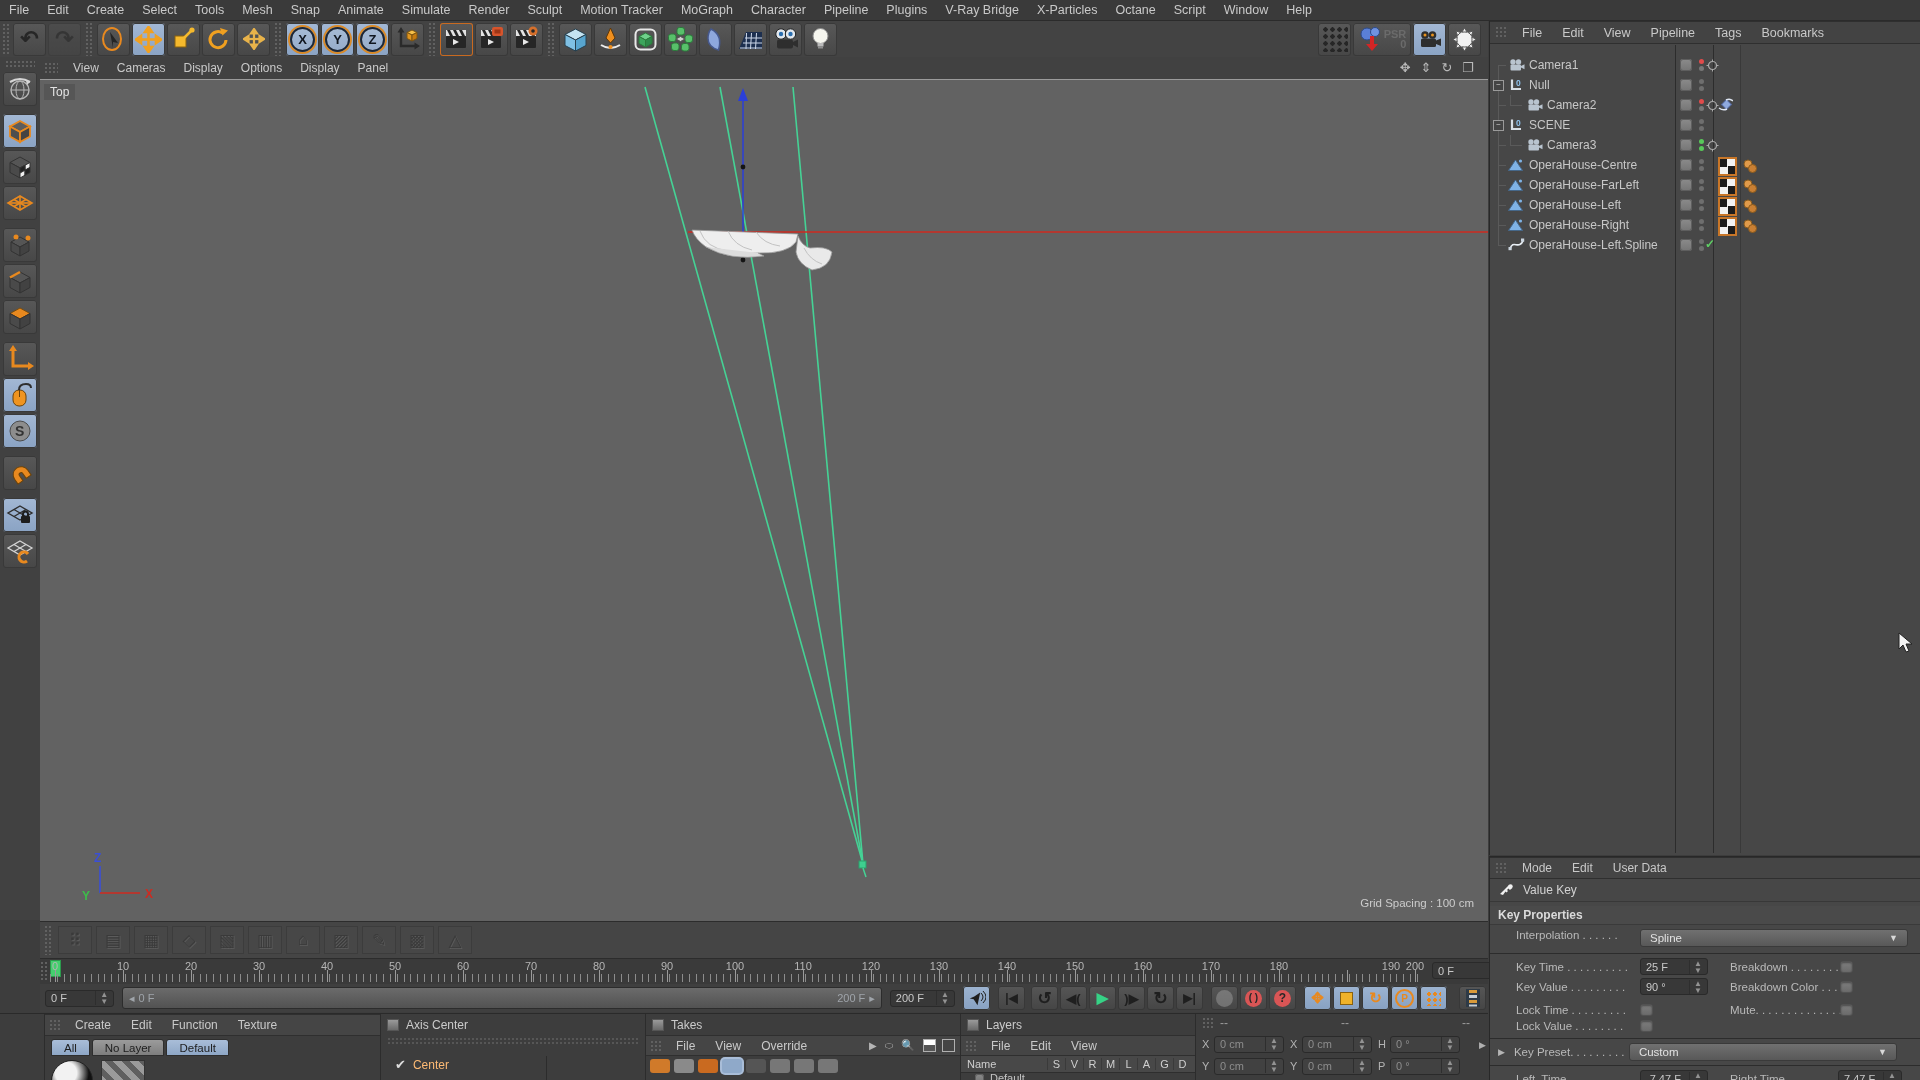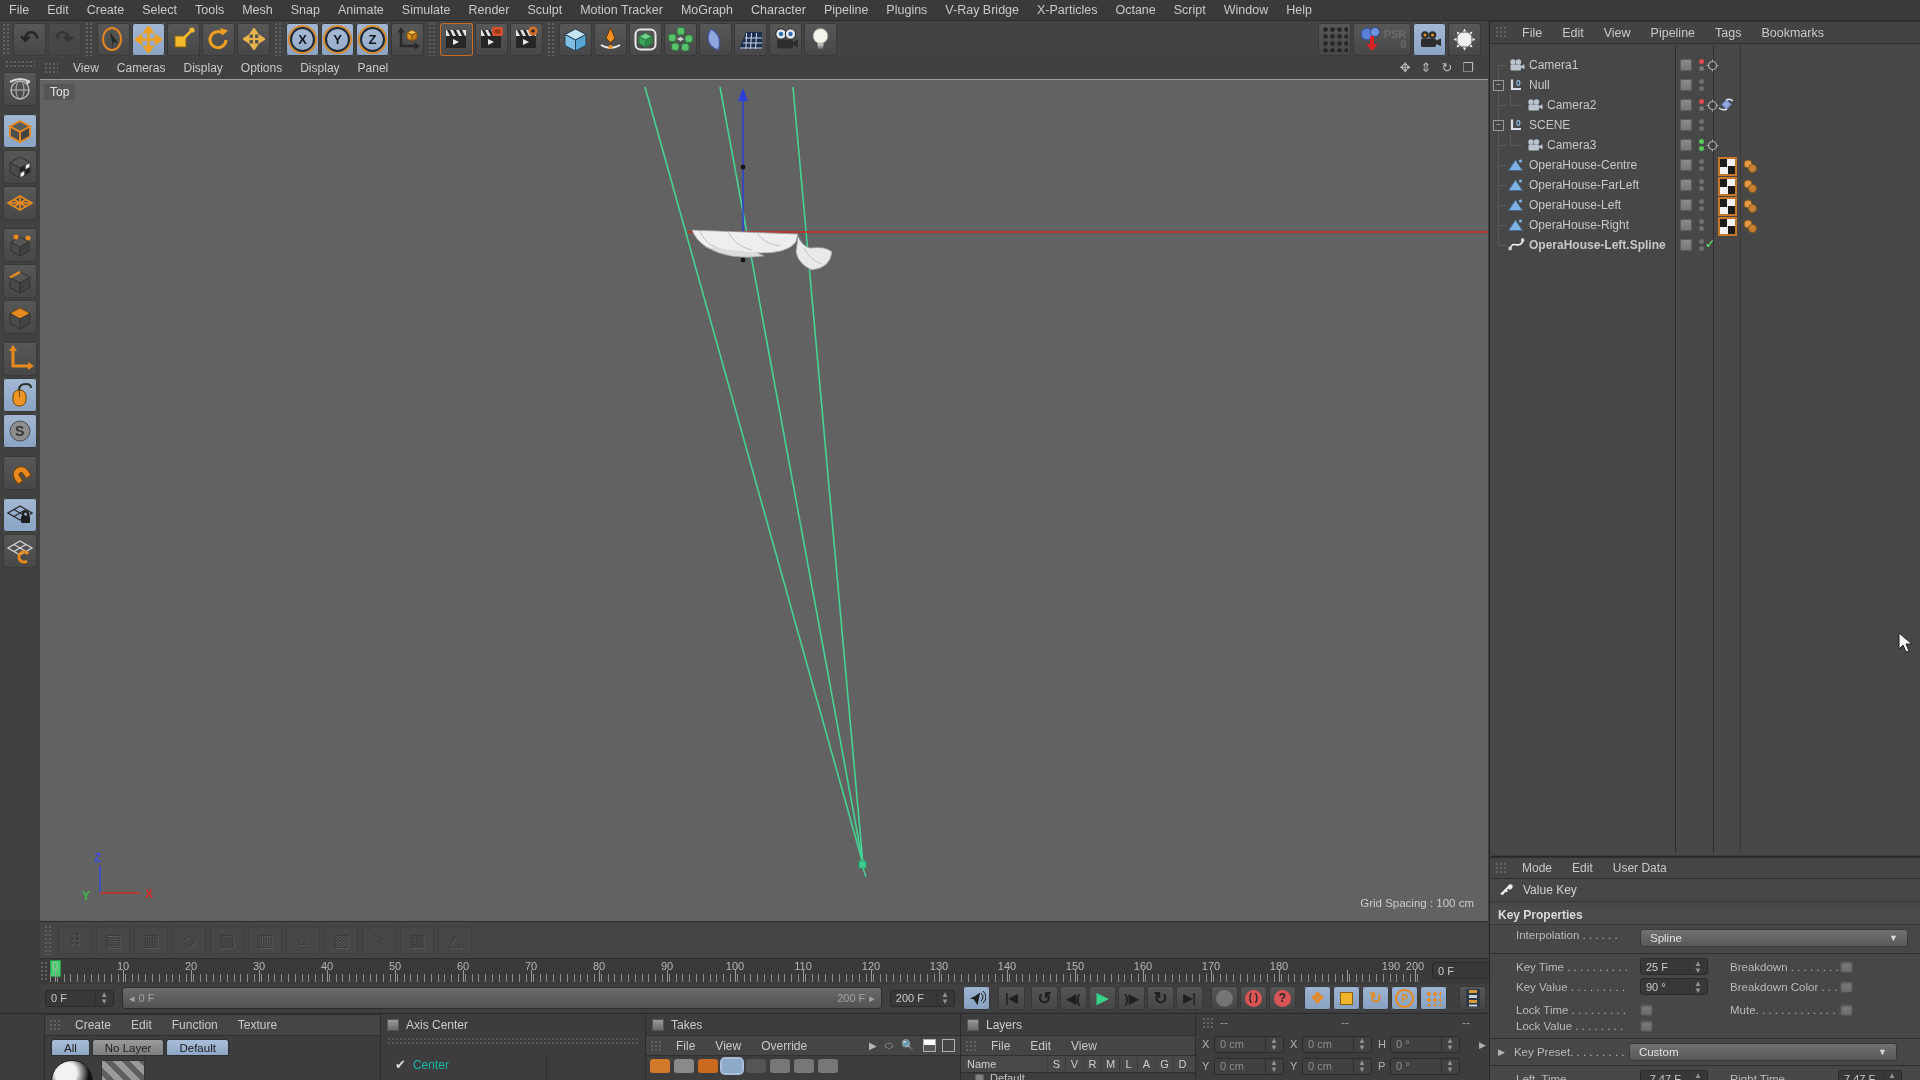--- a/index.html
+++ b/index.html
@@ -667,21 +667,21 @@
   </div>
 
   <div class="abs" style="left:380px;top:0;width:265px;height:67px;border-left:1px solid #2c2c2c">
     <div class="ptitle">
         <div class="winicon"></div>
       <span>Axis Center</span>
       </div>
     <div class="grip" style="width:253px;height:8px;margin:2px 6px;opacity:.7"></div>
     <div style="display:flex;align-items:center;gap:7px;margin:12px 0 0 14px">
       <span style="color:#dedede;font-size:13px">✔</span>
-      <span style="color:#14b8a6">Center</span>
+      <span style="color:#fdba74">Center</span>
     </div>
     <div class="abs hair" style="left:165px;top:42px;width:1px;height:25px"></div>
   </div>
 
   <div class="abs" style="left:645px;top:0;width:315px;height:67px;border-left:1px solid #2c2c2c">
     <div class="ptitle">
         <div class="winicon"></div>
       <span>Takes</span>
       </div>
     <div class="pm" style="height:19px">
@@ -1047,21 +1047,21 @@
       <div class="omrow" style="top: 190px;">
         <div class="abs" style="left: 8px; top: 0px; width: 1px; height: 10px; background: rgb(90, 90, 90);"></div>
         <div class="abs" style="left: 8px; top: 10px; width: 8px; height: 1px; background: rgb(90, 90, 90);"></div>
         <div class="abs" style="left: 18px; top: 3px;">
           <svg width="17" height="13">
             <path d="M2 11 C5 0.5, 11 13, 15.5 2" stroke="#e9eff5" fill="none" stroke-width="1.6"></path>
             <rect x="0.5" y="9" width="3.2" height="3.2" fill="#ccd6e0"></rect>
             <rect x="13" y="0.5" width="3.2" height="3.2" fill="#ccd6e0"></rect>
           </svg>
         </div>
-        <div class="omname abs" style="left: 39px; top: 3px; font-weight: bold;">OperaHouse-Left.Spline</div>
+        <div class="omname abs" style="left: 39px; top: 3px;">OperaHouse-Left.Spline</div>
         <div class="statesq abs" style="left: 190px; top: 4px;"></div>
         <div class="dotcol abs" style="left: 209px; top: 4px;">
           <div class="vdot" style="background: rgb(110, 110, 110);"></div>
           <div class="vdot" style="background: rgb(110, 110, 110);"></div>
         </div>
         <div class="abs" style="left: 215px; top: 2px; color: rgb(95, 208, 101); font-weight: bold; font-size: 12px;">✓</div>
       </div>
     </div>
 </div>
 

